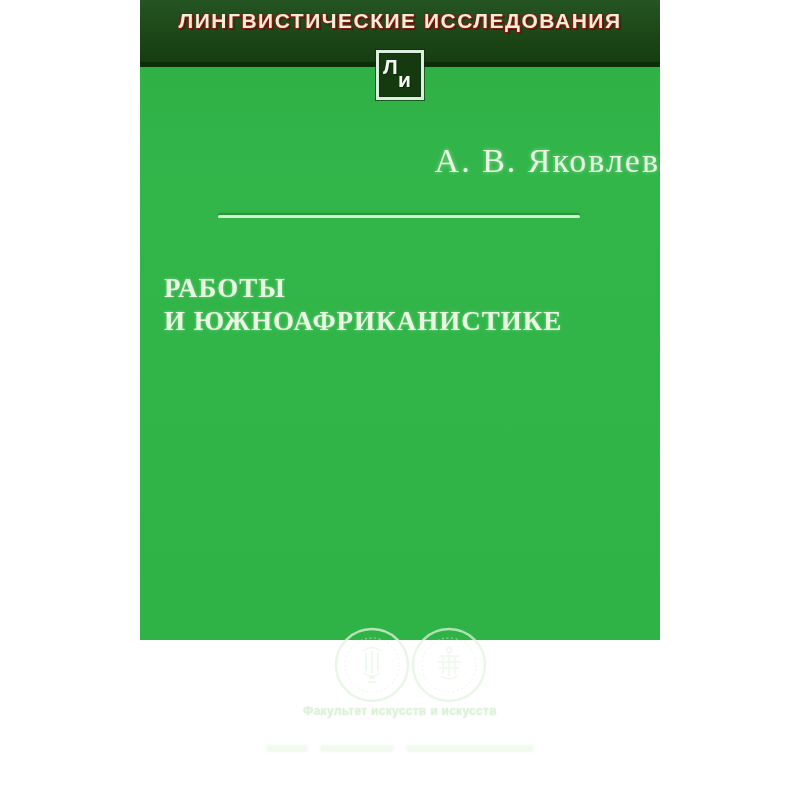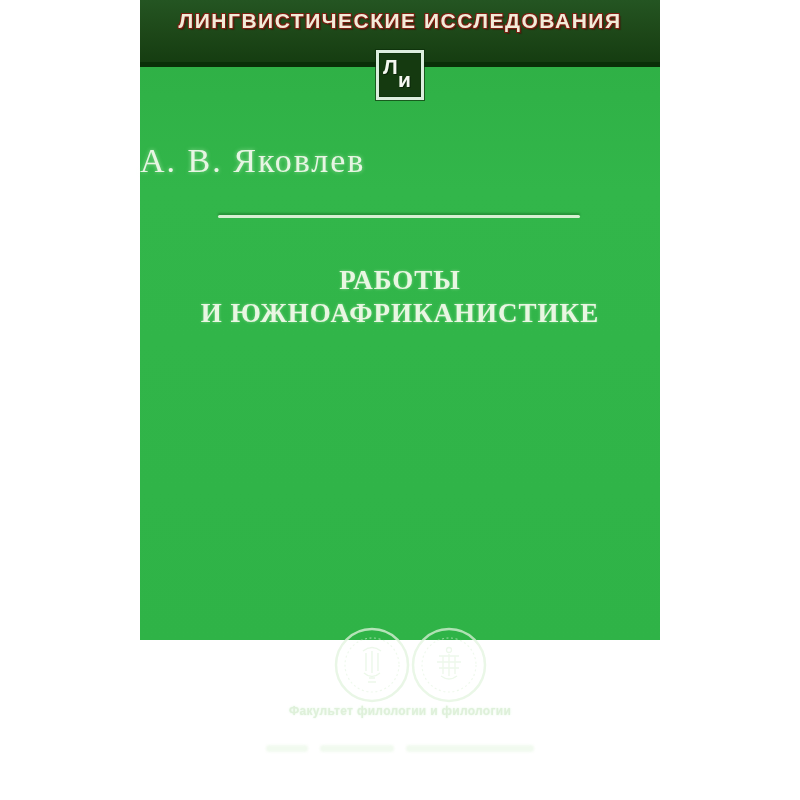--- a/index.html
+++ b/index.html
@@ -39,41 +39,42 @@
     position:absolute;
     font-family:"Liberation Sans",sans-serif;
     font-weight:bold;font-size:21px;line-height:1;
     color:#f5f8f1;text-shadow:1px 1px 0 rgba(8,30,6,.8);
   }
   .logo .l{top:3px;left:4px;}
   .logo .i{top:16px;left:19px;}
   
   .author{
     position:absolute;left:0;top:142px;width:100%;
-    text-align:left;
+    text-align:right;
     font-family:"Liberation Serif",serif;
     font-size:34px;letter-spacing:2px;
     color:#e7f5e3;
     text-shadow:0 0 4px rgba(215,250,210,.55);
     white-space:nowrap;
   }
   
   .rule{
     position:absolute;left:78px;top:215px;width:362px;height:3px;
     background:#d6f0d2;border-radius:2px;
     box-shadow:0 -2px 2px rgba(15,80,20,.35);
   }
   
   .title{
-    position:absolute;left:0;top:264px;width:100%;
-    text-align:center;
+    position:absolute;left:0;top:272px;width:100%;
+    text-align:left;
     font-family:"Liberation Serif",serif;
     font-weight:bold;font-size:27px;line-height:33px;letter-spacing:1px;
     color:#e9f6e2;
     text-shadow:0 0 3px rgba(225,255,220,.45);
+    padding-left:24px;
   }
   
   .seals{
     position:absolute;left:193px;top:626px;width:160px;height:78px;
     white-space:nowrap;
   }
   .seals svg{vertical-align:top;}
   .seals svg + svg{margin-left:-5px;}
   
   .footer-line{
@@ -141,19 +142,19 @@
         <g stroke-width="1.3" opacity="0.85">
           <path d="M29,30 h20 M27,36 h24 M29,42 h20"></path>
           <path d="M33,30 v18 M39,28 v22 M45,30 v18"></path>
           <path d="M31,50 q8,6 16,0"></path>
           <circle cx="39" cy="24" r="2.5"></circle>
         </g>
       </g>
     </svg>
   </div>
 
-  <div class="footer-line l1">Факультет филологии и филологии</div>
+  <div class="footer-line l1">Факультет искусств и искусств</div>
 
   <div class="smudge">
     <i class="s1"></i><i class="s2"></i><i class="s3"></i>
   </div>
 
 </div>
 
 </body></html>

